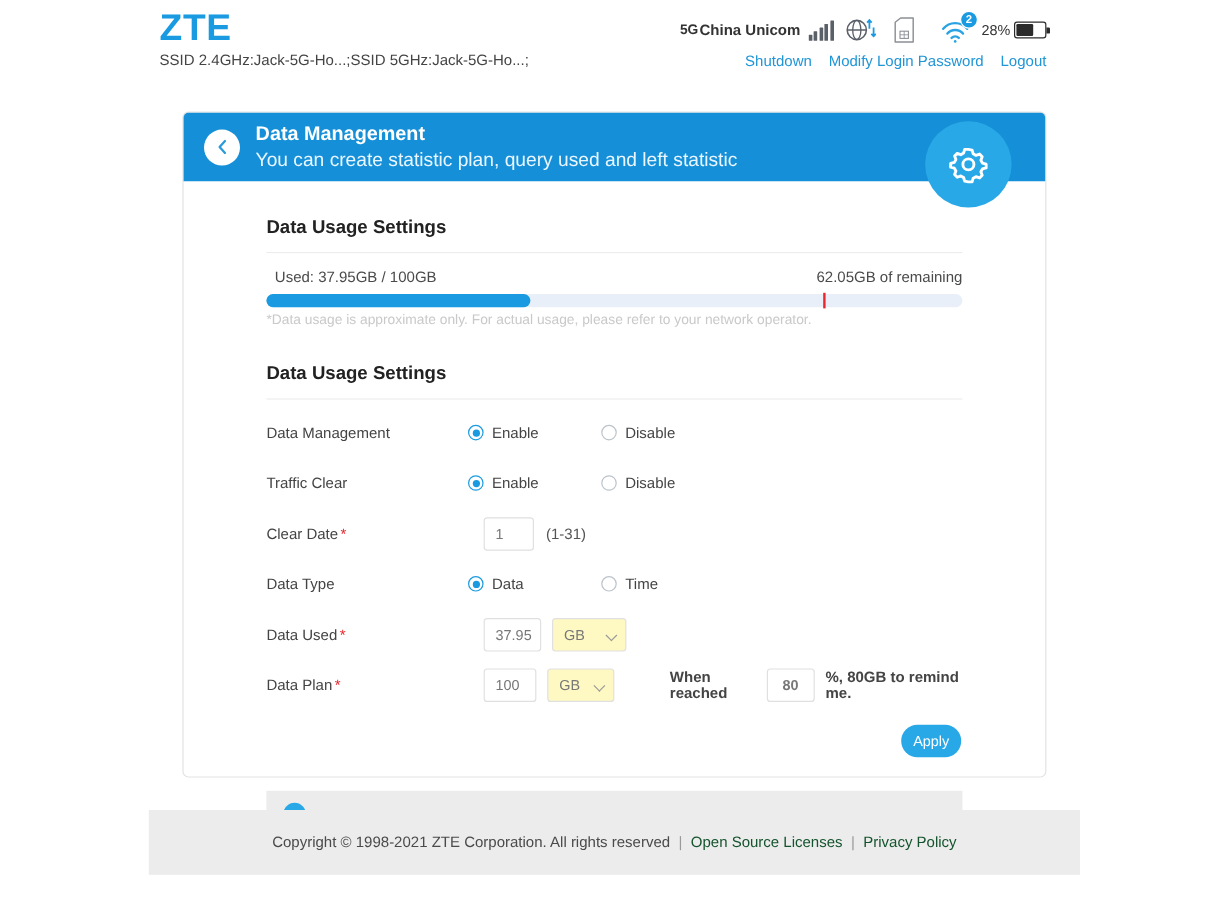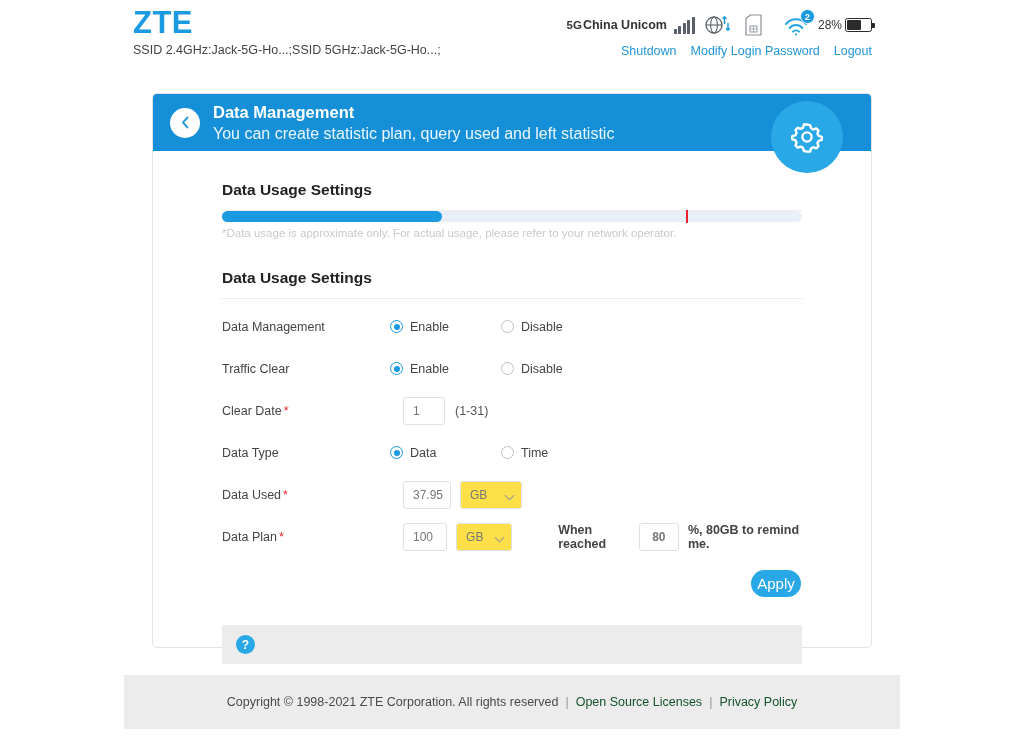--- a/index.html
+++ b/index.html
@@ -159,37 +159,37 @@
     font-family: "Liberation Sans", sans-serif;
   }
   .tbox.date { width: 42px; }
   .tbox.num { width: 48px; }
   .tbox.pct { width: 44px; justify-content: center; }
   .hint { font-size: 12.5px; color: #555; margin-left: 10px; }
 
   .sel {
     position: relative;
     width: 62px; height: 28px; margin-left: 9px;
-    border: 1px solid #e0e0e0; border-radius: 3px; background: #fde047;
+    border: 1px solid #e0e0e0; border-radius: 3px; background: #fef9c3;
     display: flex; align-items: center; padding: 0 9px;
     font-size: 12px; color: #777; cursor: pointer;
   }
   .sel .chev {
     position: absolute; right: 8px; top: 10px;
     width: 7px; height: 7px;
     border-right: 1.4px solid #9a9a9a; border-bottom: 1.4px solid #9a9a9a;
     transform: rotate(45deg);
   }
   .reached { display: flex; align-items: center; margin-left: 46px; font-size: 12.5px; color: #444; font-weight: bold; }
   .reached .tbox { margin: 0 9px; }
 
   .apply-row { display: flex; justify-content: flex-end; margin-top: 17px; }
   .apply {
     width: 50px; height: 27px; border-radius: 14px;
-    background: #29a8e8; color: #fff; font-size: 15px;
+    background: #29a8e8; color: #fff; font-size: 12px;
     display: flex; align-items: center; justify-content: center;
     cursor: pointer; border: none; margin-right: 1px;
     font-family: "Liberation Sans", sans-serif;
   }
 
   .help-bar {
     margin-top: 28px; height: 39px; background: #ececec;
     display: flex; align-items: center; padding-left: 14px;
   }
   .help-dot {
@@ -291,20 +291,24 @@
           <circle cx="20" cy="20" r="4.6" fill="none" stroke="#ffffff" stroke-width="2.4"></circle>
         </svg>
       </div>
     </div>
 
     <div class="card-body">
 
       <div class="sec-title">Data Usage Settings</div>
       <div class="hr"></div>
 
+      <div class="usage-labels">
+        <span class="left">Used: 37.95GB / 100GB</span>
+        <span>62.05GB of remaining</span>
+      </div>
 
       <div class="bar-track">
         <div class="bar-fill" id="bar-fill" style="width: 37.95%;"></div>
         <div class="bar-mark" id="bar-mark" style="left: 80%;"></div>
       </div>
       <div class="note">*Data usage is approximate only. For actual usage, please refer to your network operator.</div>
 
       <div class="sec-title">Data Usage Settings</div>
       <div class="hr"></div>
 

